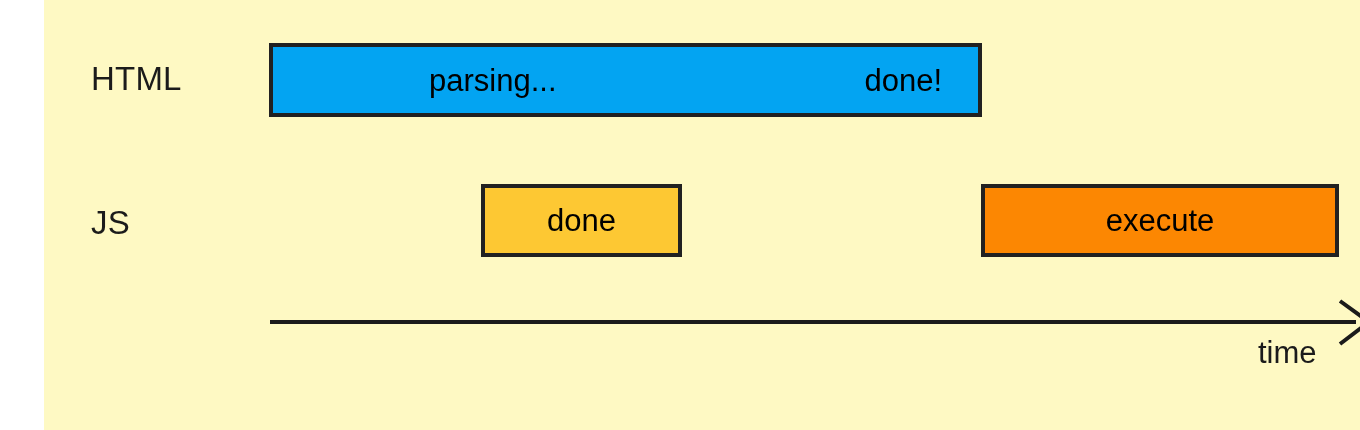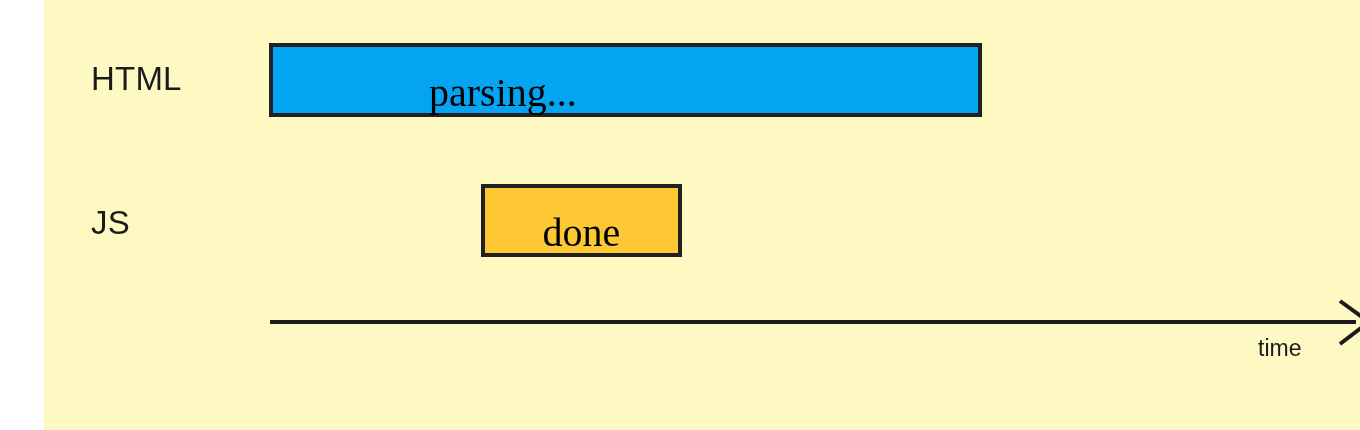--- a/index.html
+++ b/index.html
@@ -28,26 +28,25 @@
     line-height: 1;
   }
   #label-html { left: 47px; top: 62px; }
   #label-js   { left: 47px; top: 206px; }
 
   .bar {
     position: absolute;
     box-sizing: border-box;
     border: 4px solid #212121;
     display: flex;
-    align-items: flex-end;
+    align-items: center;
     color: #000000;
-    font-size: 40px;
+    font-size: 31px;
     line-height: 1;
     white-space: nowrap;
-    font-family: Liberation Serif, serif;
   }
 
   #bar-parsing {
     left: 225px;
     top: 43px;
     width: 713px;
     height: 74px;
     background: #03a4f2;
     justify-content: flex-start;
   }
@@ -78,43 +77,47 @@
     top: 296px;
     width: 1115px;
     height: 56px;
   }
   #time-axis svg { display: block; }
 
   #label-time {
     position: absolute;
     left: 1214px;
     top: 337px;
-    font-size: 23px;
+    font-size: 31px;
     color: #1b1b1b;
     line-height: 1;
     white-space: nowrap;
   }
 </style>
 </head>
 <body>
 
 <div id="canvas">
 
   <div class="row-label" id="label-html">HTML</div>
 
   <div class="bar" id="bar-parsing">
     <span class="seg-start">parsing...</span>
+    <span class="seg-end">done!</span>
   </div>
 
   <div class="row-label" id="label-js">JS</div>
 
   <div class="bar" id="bar-fetch">
     <span>done</span>
   </div>
 
+  <div class="bar" id="bar-execute">
+    <span>execute</span>
+  </div>
 
   <div id="time-axis">
     <svg width="1115" height="56" viewBox="0 0 1115 56" xmlns="http://www.w3.org/2000/svg">
       <line x1="6" y1="26" x2="1092" y2="26" stroke="#1b1b1b" stroke-width="4" stroke-linecap="butt"></line>
       <polyline points="1076,5 1105,26 1076,48" fill="none" stroke="#1b1b1b" stroke-width="4" stroke-linecap="butt" stroke-linejoin="miter"></polyline>
     </svg>
   </div>
 
   <div id="label-time">time</div>
 

